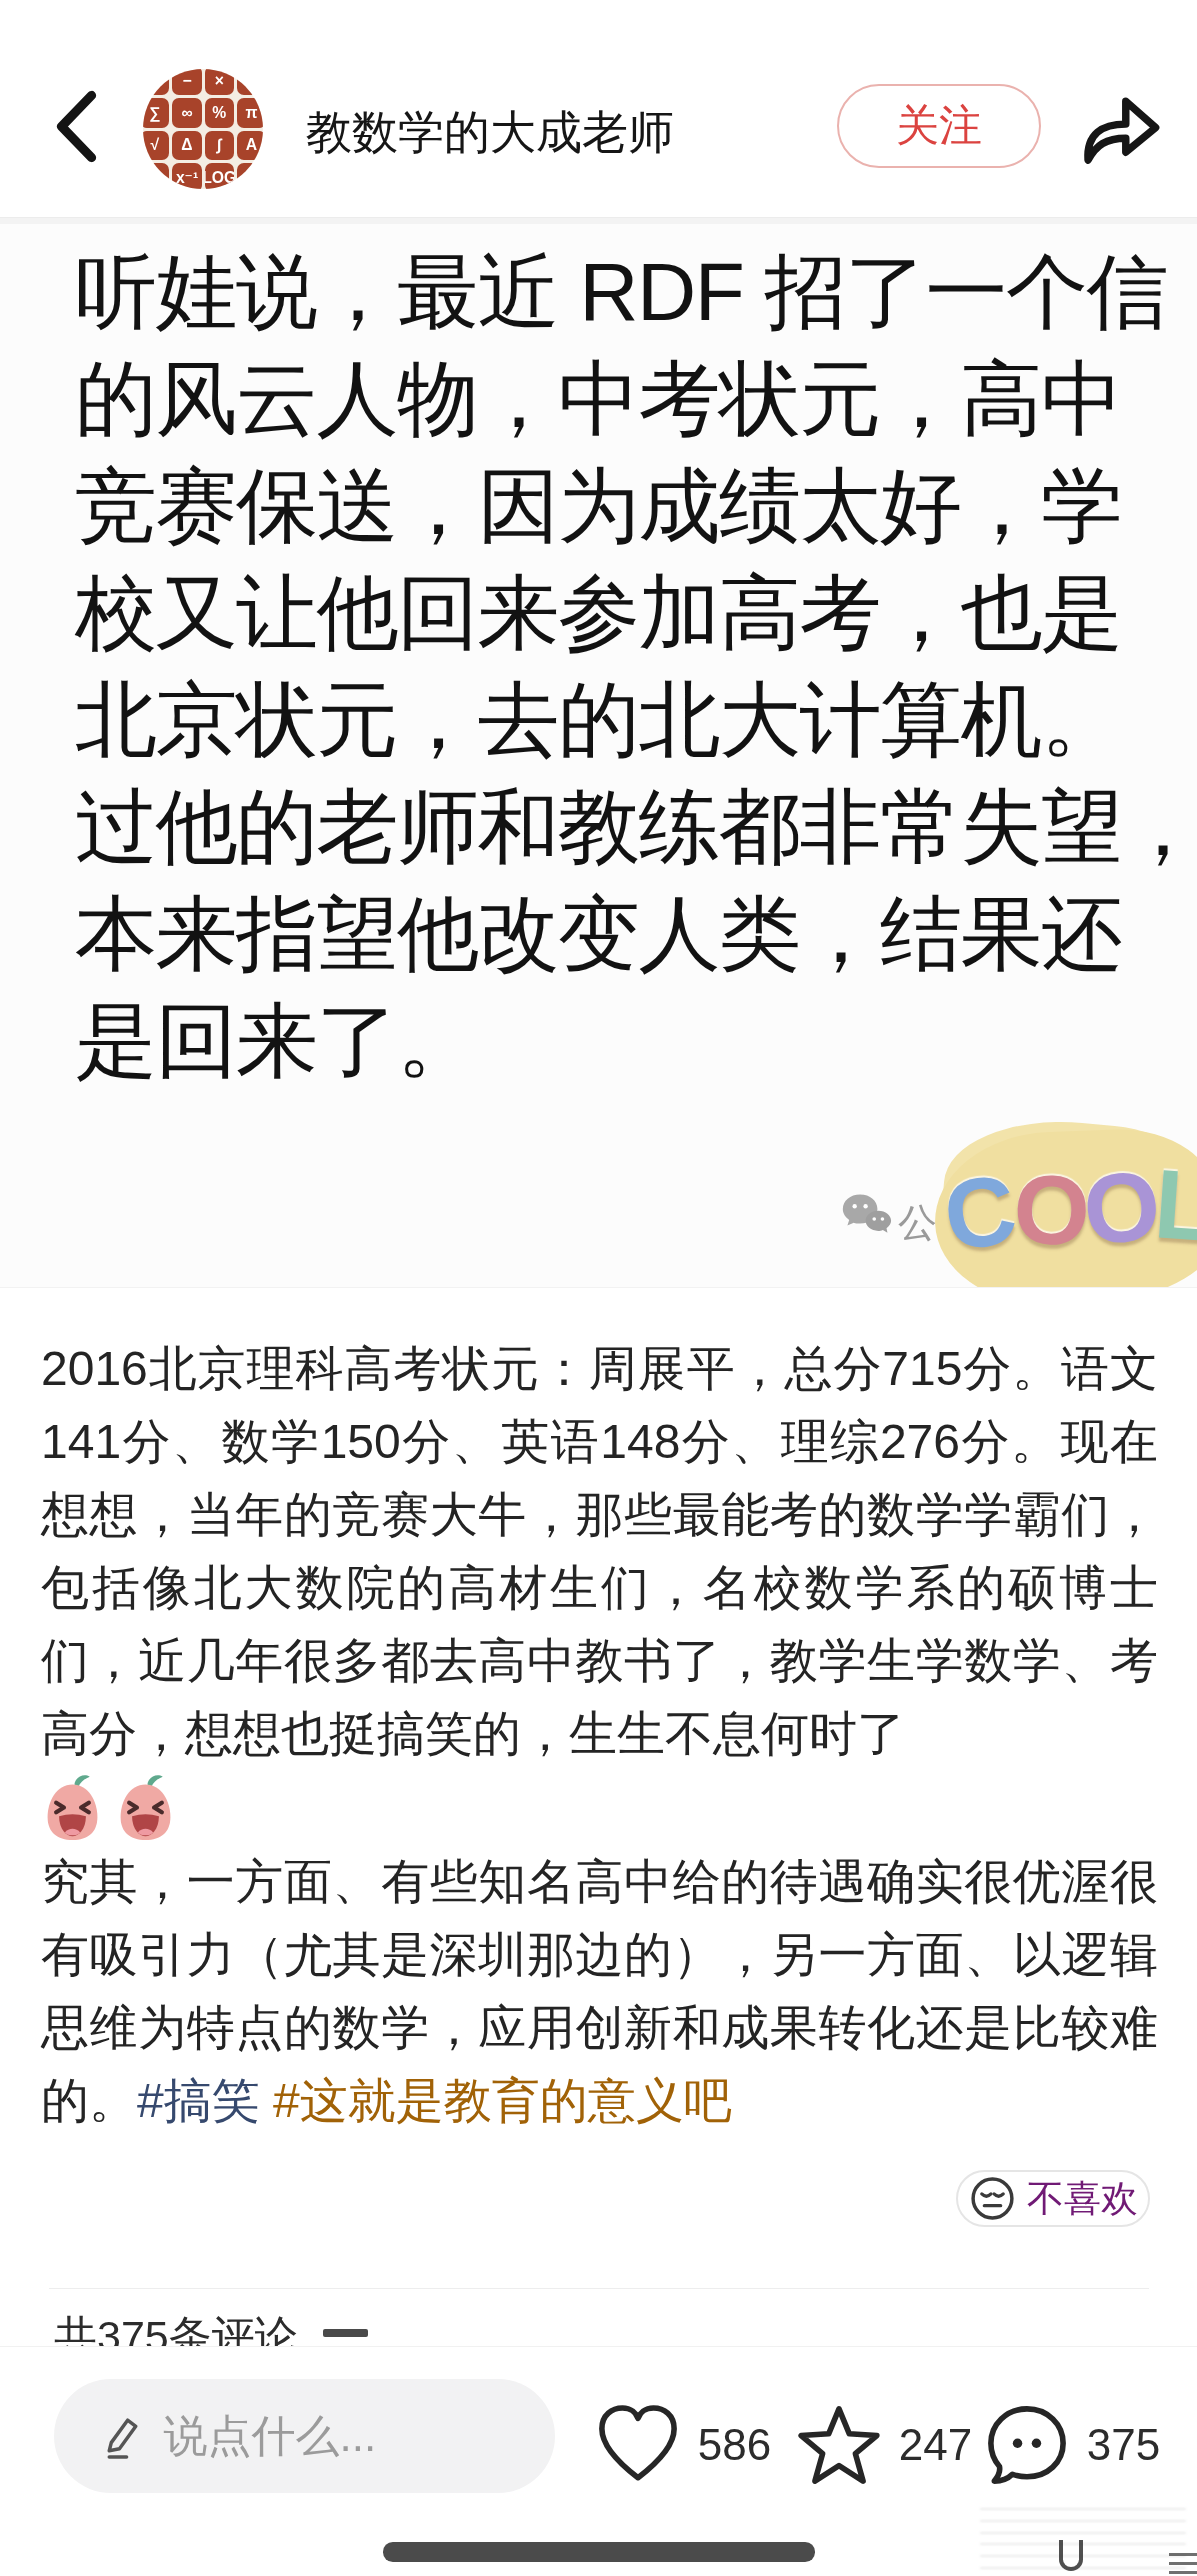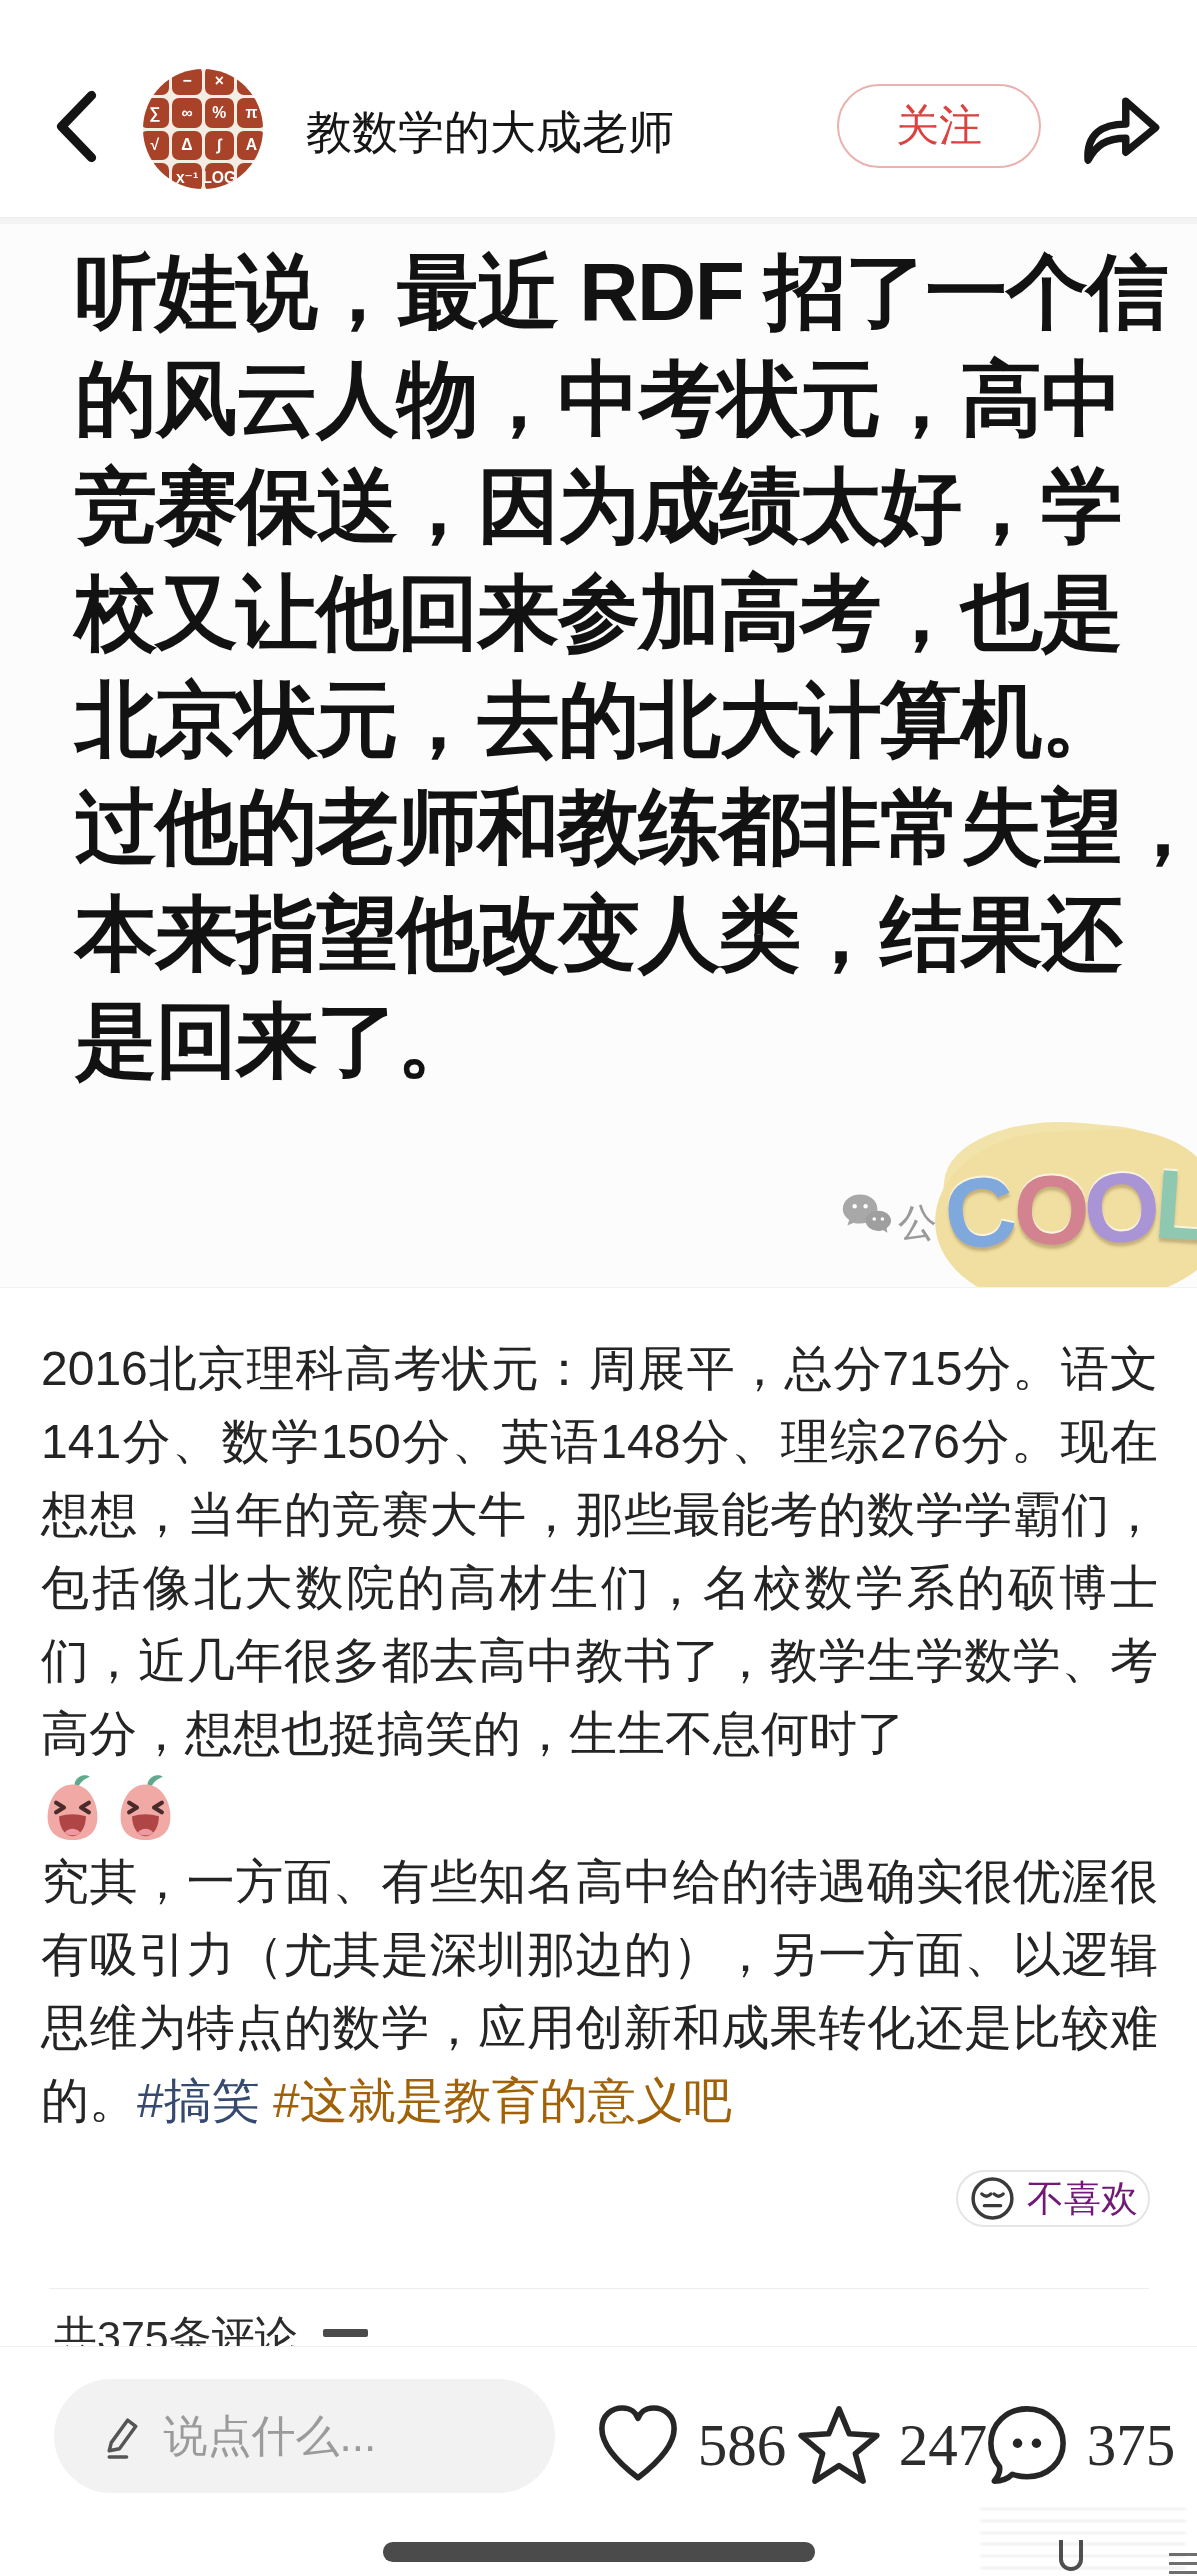--- a/index.html
+++ b/index.html
@@ -32,21 +32,21 @@
   }
   .share-btn{position:absolute;left:1072px;top:84px;width:90px;height:88px;display:flex;align-items:center;justify-content:center;}
 
   
   .image-card{
     position:absolute;left:0;top:218px;width:1197px;height:1070px;
     background:#fcfcfc;border-top:6.9px solid #f3f3f3;border-bottom:1px solid #f2f2f2;overflow:hidden;
   }
   .image-card .txt-line{
     position:relative;margin-left:75px;margin-right:29.5px;height:107px;
-    font-size:82px;line-height:107px;font-weight:700;color:#121212;
+    font-size:82px;line-height:107px;font-weight:400;color:#121212;
     letter-spacing:-1.5px;white-space:nowrap;
   }
   .image-card .txt-wrap{position:absolute;left:0;top:13.7px;width:100%;}
   .wm-icon{position:absolute;left:841px;top:968px;width:51px;height:45px;opacity:.85;}
   .wm-text{position:absolute;left:898px;top:972px;font-size:39px;color:#9a9a9a;}
   .cool-sticker{position:absolute;left:935px;top:907px;width:285px;height:172px;transform:rotate(-2deg);}
   .cool-blob{position:absolute;left:0;top:0;width:100%;height:100%;background:#f0dfa0;border-radius:42% 36% 46% 40%/52% 46% 42% 50%;}
   .cool-blob2{position:absolute;left:7.9px;top:-7.9px;width:95%;height:95%;background:#f2e3aa;border-radius:50% 40% 38% 52%/44% 52% 50% 40%;transform:rotate(7deg);}
   .cool-letter{position:absolute;top:21.6px;font-size:98px;font-weight:700;font-family:"Liberation Sans",sans-serif;
     text-shadow:0 3.9px 2.9px rgba(120,90,60,.35),0 -2px 1px rgba(255,255,255,.7);}
@@ -77,21 +77,21 @@
   .sort-dash{display:inline-block;width:45px;height:8.8px;background:#4a4a4a;border-radius:2px;margin-left:25.5px;vertical-align:13.7px;}
 
   
   .bottom-bar{position:absolute;left:0;top:2346px;width:1197px;height:230px;background:#fff;border-top:1px solid #f1f1f1;}
   .composer{
     position:absolute;left:54px;top:32px;width:501px;height:114px;border-radius:57px;background:#f2f2f3;
     display:flex;align-items:center;padding-left:45px;gap:19.6px;
   }
   .composer-placeholder{font-size:44px;color:#9b9b9b;}
   .action{position:absolute;top:51px;height:94px;display:flex;align-items:center;gap:16.7px;}
-  .action .cnt{font-size:59px;color:#2c2c2c;font-family:Liberation Serif, serif;}
+  .action .cnt{font-size:44px;color:#2c2c2c;}
   .act-like{left:595px;} .act-collect{left:796px;} .act-comment{left:984px;}
   .home-indicator{position:absolute;left:383px;top:2542px;width:432px;height:19.6px;border-radius:9.8px;background:#4b4b4b;}
 
   
   .artifact{position:absolute;left:980px;top:2506px;width:206px;height:63px;opacity:.35;filter:blur(1.2px);
     background:repeating-linear-gradient(0deg,rgba(150,150,150,.5) 0 2px,transparent 2px 11.8px);}
   .artifact-u{position:absolute;left:1059px;top:2540px;width:23.6px;height:31px;border:4.9px solid rgba(35,35,35,.8);
     border-top:none;border-radius:0 0 11.8px 11.8px;filter:blur(0.6px);}
   .artifact-ticks{position:absolute;left:1169px;top:2553px;width:27.5px;height:23.6px;opacity:.7;filter:blur(0.5px);
     background:repeating-linear-gradient(180deg,#333 0 2.9px,transparent 2.9px 8.8px);}

